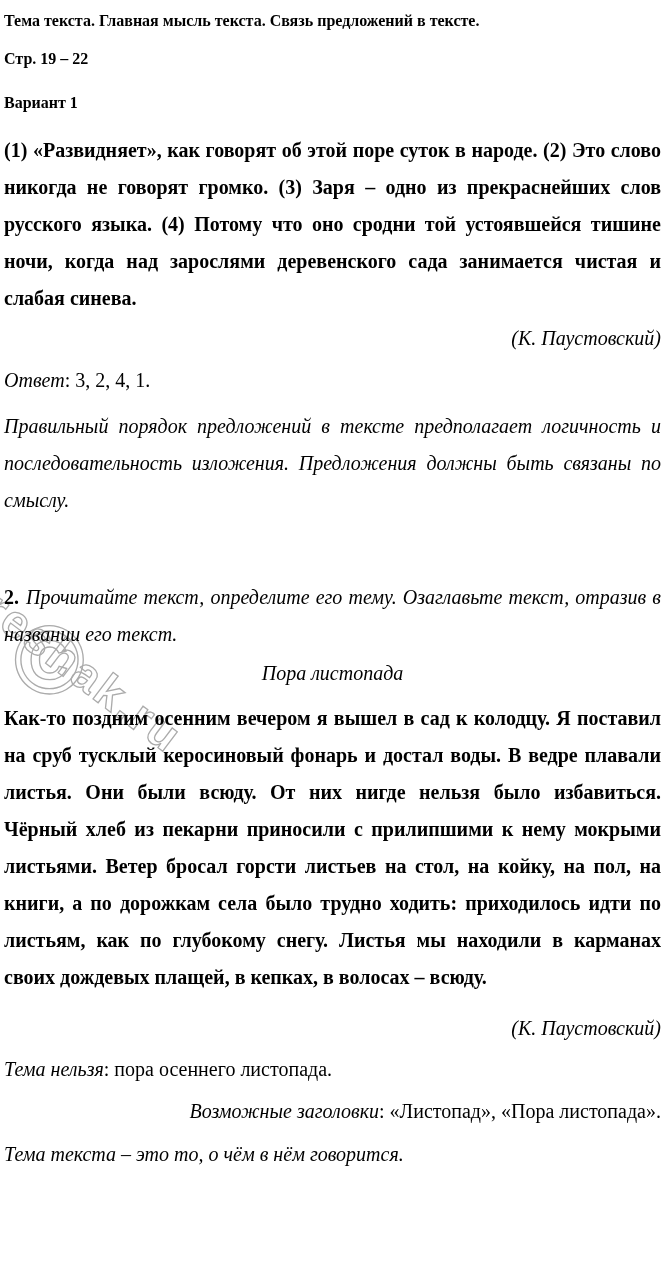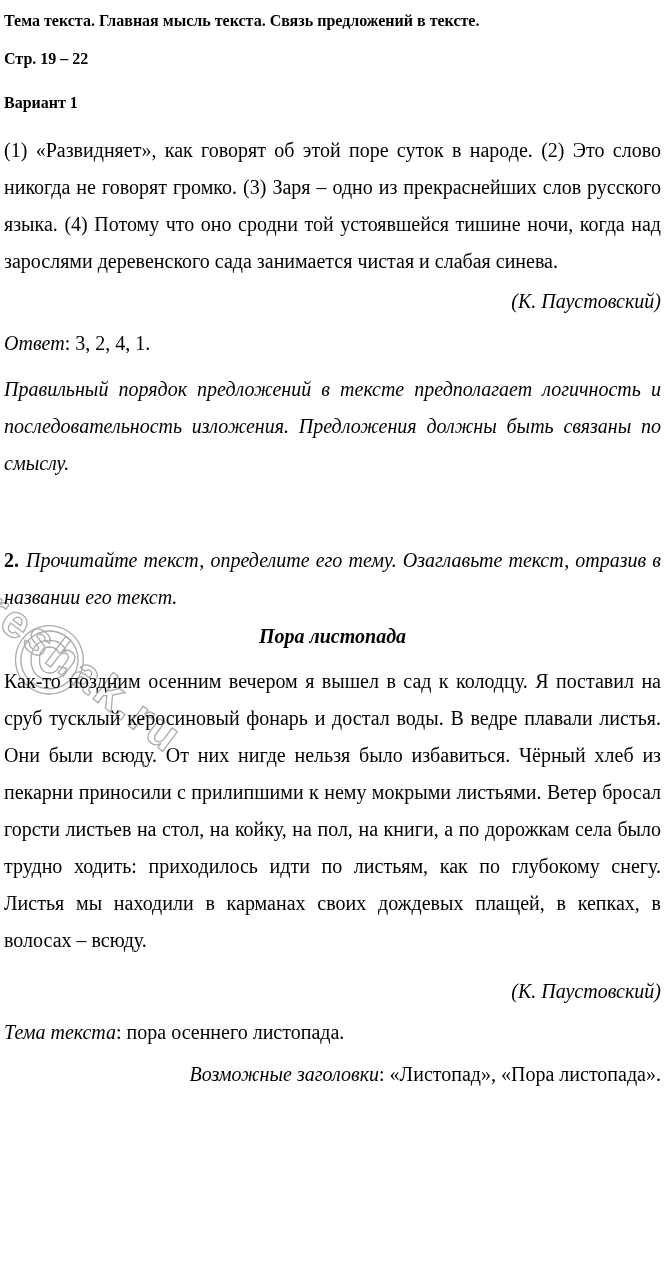--- a/index.html
+++ b/index.html
@@ -12,32 +12,32 @@
   .content { position:relative; z-index:1; padding:2px 5px 0 4px; }
   p { margin:0; }
   .doc-title, .pages-line, .variant-line { font-weight:bold; font-size:16px; }
   .pages-line  { margin-top:1px; }
   .variant-line{ margin-top:7px; }
 
   .task-prompt { margin-top:9px; text-align:justify; }
   .task-prompt .num { font-weight:bold; font-style:normal; margin-right:0.35em; }
   .task-prompt em { font-style:italic; }
 
-  .passage { margin-top:11px; text-align:justify; }
+  .passage { margin-top:11px; text-align:justify;font-weight:bold; }
   .author  { margin-top:3px; text-align:right; font-style:italic; }
   .author2 { margin-top:14px; }
 
   .answer-line { margin-top:5px; }
   .lead-label  { font-weight:normal; font-style:italic; }
 
   .explanation { margin-top:9px; font-style:italic; text-align:justify; }
 
   .task2-prompt { margin-top:60px; }
 
-  .passage-title { margin-top:2px; text-align:center; font-weight:bold; font-style:italic; }
+  .passage-title { margin-top:2px; text-align:center; font-weight:normal; font-style:italic; }
   .passage2 { margin-top:8px; }
 
   .theme-line  { margin-top:4px; }
   .titles-line { margin-top:5px;text-align:right; }
   .note-line   { margin-top:6px; font-style:italic; }
 
   
   .watermark { position:absolute; z-index:0; pointer-events:none; user-select:none; }
   .wm-text {
     top:583px; left:4px;
@@ -75,18 +75,19 @@
   <p class="explanation">Правильный порядок предложений в тексте предполагает логичность и последовательность изложения. Предложения должны быть связаны по смыслу.</p>
 
   <p class="task-prompt task2-prompt"><span class="num">2.</span><em>Прочитайте текст, определите его тему. Озаглавьте текст, отразив в названии его текст.</em></p>
 
   <p class="passage-title">Пора листопада</p>
 
   <p class="passage passage2">Как-то поздним осенним вечером я вышел в сад к колодцу. Я поставил на сруб тусклый керосиновый фонарь и достал воды. В ведре плавали листья. Они были всюду. От них нигде нельзя было избавиться. Чёрный хлеб из пекарни приносили с прилипшими к нему мокрыми листьями. Ветер бросал горсти листьев на стол, на койку, на пол, на книги, а по дорожкам села было трудно ходить: приходилось идти по листьям, как по глубокому снегу. Листья мы находили в карманах своих дождевых плащей, в кепках, в волосах – всюду.</p>
 
   <p class="author author2">(К. Паустовский)</p>
 
-  <p class="theme-line"><span class="lead-label">Тема текста</span><span>: пора осеннего листопада.</span></p>
+  <p class="theme-line"><span class="lead-label">Тема нельзя</span><span>: пора осеннего листопада.</span></p>
 
   <p class="titles-line"><span class="lead-label">Возможные заголовки</span><span>: «Листопад», «Пора листопада».</span></p>
 
+  <p class="note-line">Тема текста – это то, о чём в нём говорится.</p>
 
 </div>
 
 </body></html>

